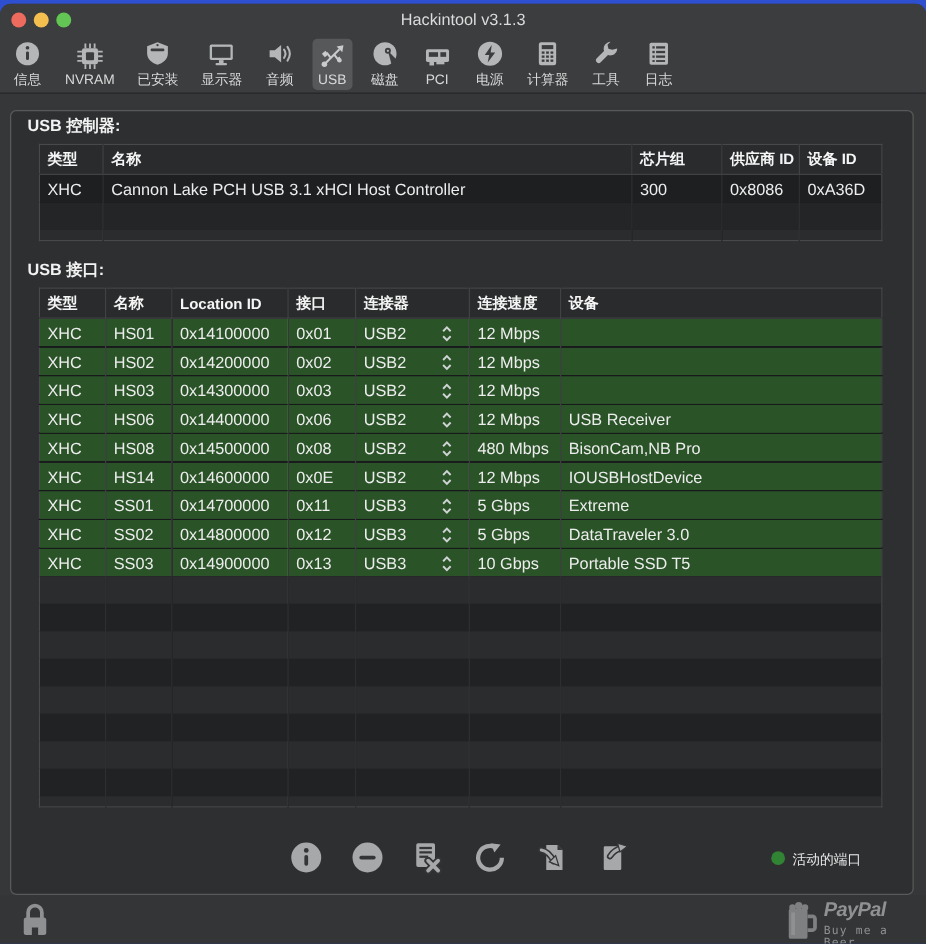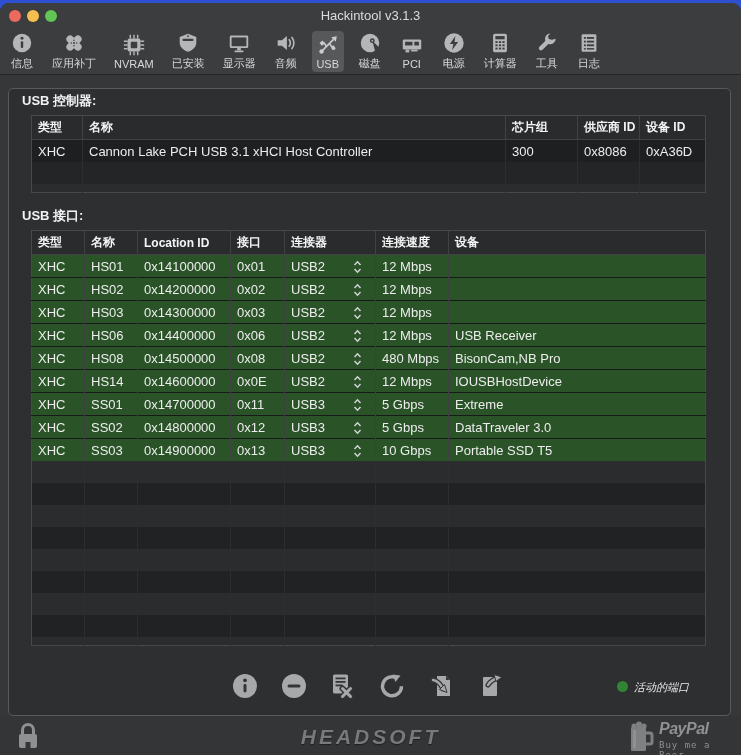--- a/index.html
+++ b/index.html
@@ -36,21 +36,21 @@
   tr.green td{background:#2a5328;border-right:1px solid rgba(255,255,255,0.15);border-top:1px solid rgba(0,0,0,0.18);}
   tr.green td:last-child{border-right:none;}
   tr.dark td{background:#1d1f21;}
   tr.mid td{background:#232527;}
   tr.alt-a td{background:#2a2c2e;}
   tr.alt-b td{background:#202224;}
   tr.partial td{height:8px;}
   td.conn .connwrap{display:flex;align-items:flex-end;justify-content:space-between;padding-right:13px;}
 
   
-  #actions{position:absolute;left:0;top:666px;width:741px;height:34px;font-style:italic;}
+  #actions{position:absolute;left:0;top:666px;width:741px;height:34px;}
   .act-btn{position:absolute;width:28px;height:28px;top:3px;cursor:default;}
   #legend-dot{position:absolute;left:617px;top:12px;width:11px;height:11px;border-radius:50%;background:#318433;}
   #legend-label{position:absolute;left:634px;top:11px;font-size:11px;color:#e8e8e8;}
 
   
   #footer{position:absolute;left:0;top:713px;width:741px;height:42px;background:#333537;}
   #brand{position:absolute;left:0;right:0;top:9px;text-align:center;font-size:21px;font-weight:800;font-style:italic;letter-spacing:3px;color:#77797b;text-shadow:0 1px 1px #1e1f20;}
   #lock{position:absolute;left:17px;top:6px;}
   #paypal{position:absolute;left:629px;top:2px;display:flex;align-items:center;}
   #paypal-text{margin-left:4px;}
@@ -73,38 +73,20 @@
   <div id="toolbar">
     <div class="tb-item">
       <span>
             <svg width="24" height="24" viewBox="0 0 26 26">
               <circle class="ticon" cx="13" cy="13" r="10"></circle>
               <rect class="tbg" x="11.7" y="11" width="2.6" height="7.5" rx="1.2"></rect>
               <circle class="tbg" cx="13" cy="7.8" r="1.6"></circle>
             </svg>
           </span>
       <span class="tb-label">信息</span>
-    </div>
-    <div class="tb-item">
-      <span>
-            <svg width="24" height="24" viewBox="0 0 26 26">
-              <g transform="rotate(45 13 13)">
-                <rect class="ticon" x="3" y="9" width="20" height="8" rx="4"></rect>
-              </g>
-              <g transform="rotate(-45 13 13)">
-                <rect class="ticon" x="3" y="9" width="20" height="8" rx="4"></rect>
-              </g>
-              <circle class="tbg" cx="13" cy="13" r="1.1"></circle>
-              <circle class="tbg" cx="10" cy="13" r="0.8"></circle>
-              <circle class="tbg" cx="16" cy="13" r="0.8"></circle>
-              <circle class="tbg" cx="13" cy="10" r="0.8"></circle>
-              <circle class="tbg" cx="13" cy="16" r="0.8"></circle>
-            </svg>
-          </span>
-      <span class="tb-label">应用补丁</span>
     </div>
     <div class="tb-item">
       <span>
             <svg width="24" height="24" viewBox="0 0 26 26">
               <rect class="ticon" x="6" y="6" width="14" height="14" rx="2"></rect>
               <rect class="tbg" x="9.5" y="9.5" width="7" height="7" rx="1"></rect>
               <g stroke="#b4b6b8" stroke-width="1.6">
                 <line x1="9" y1="2" x2="9" y2="6"></line>
                 <line x1="13" y1="2" x2="13" y2="6"></line>
                 <line x1="17" y1="2" x2="17" y2="6"></line>
@@ -610,21 +592,20 @@
     <span id="legend-dot"></span>
     <span id="legend-label">活动的端口</span>
   </div>
 
   <div id="footer">
     <span id="lock"><svg width="22" height="30" viewBox="0 0 22 30">
             <path fill="none" stroke="#8e9092" stroke-width="3" d="M5.5 13 v-5 a5.5 5.5 0 0 1 11 0 v5"></path>
             <rect fill="#8e9092" x="2" y="12" width="18" height="14" rx="2"></rect>
             <rect fill="#333537" x="8.5" y="20" width="5" height="6"></rect>
           </svg></span>
-    <div id="brand">HEADSOFT</div>
     <div id="paypal">
       <span><svg width="26" height="34" viewBox="0 0 26 34">
               <rect fill="#7e8082" x="2" y="7" width="15" height="24" rx="1.5"></rect>
               <path fill="none" stroke="#7e8082" stroke-width="3" d="M17 13 h4 a2 2 0 0 1 2 2 v7 a2 2 0 0 1 -2 2 h-4"></path>
               <g fill="#7e8082">
                 <circle cx="5" cy="6" r="2.6"></circle>
                 <circle cx="10" cy="4.5" r="3"></circle>
                 <circle cx="15" cy="6" r="2.6"></circle>
               </g>
               <rect fill="#8e9092" x="4" y="10" width="3" height="18"></rect>

